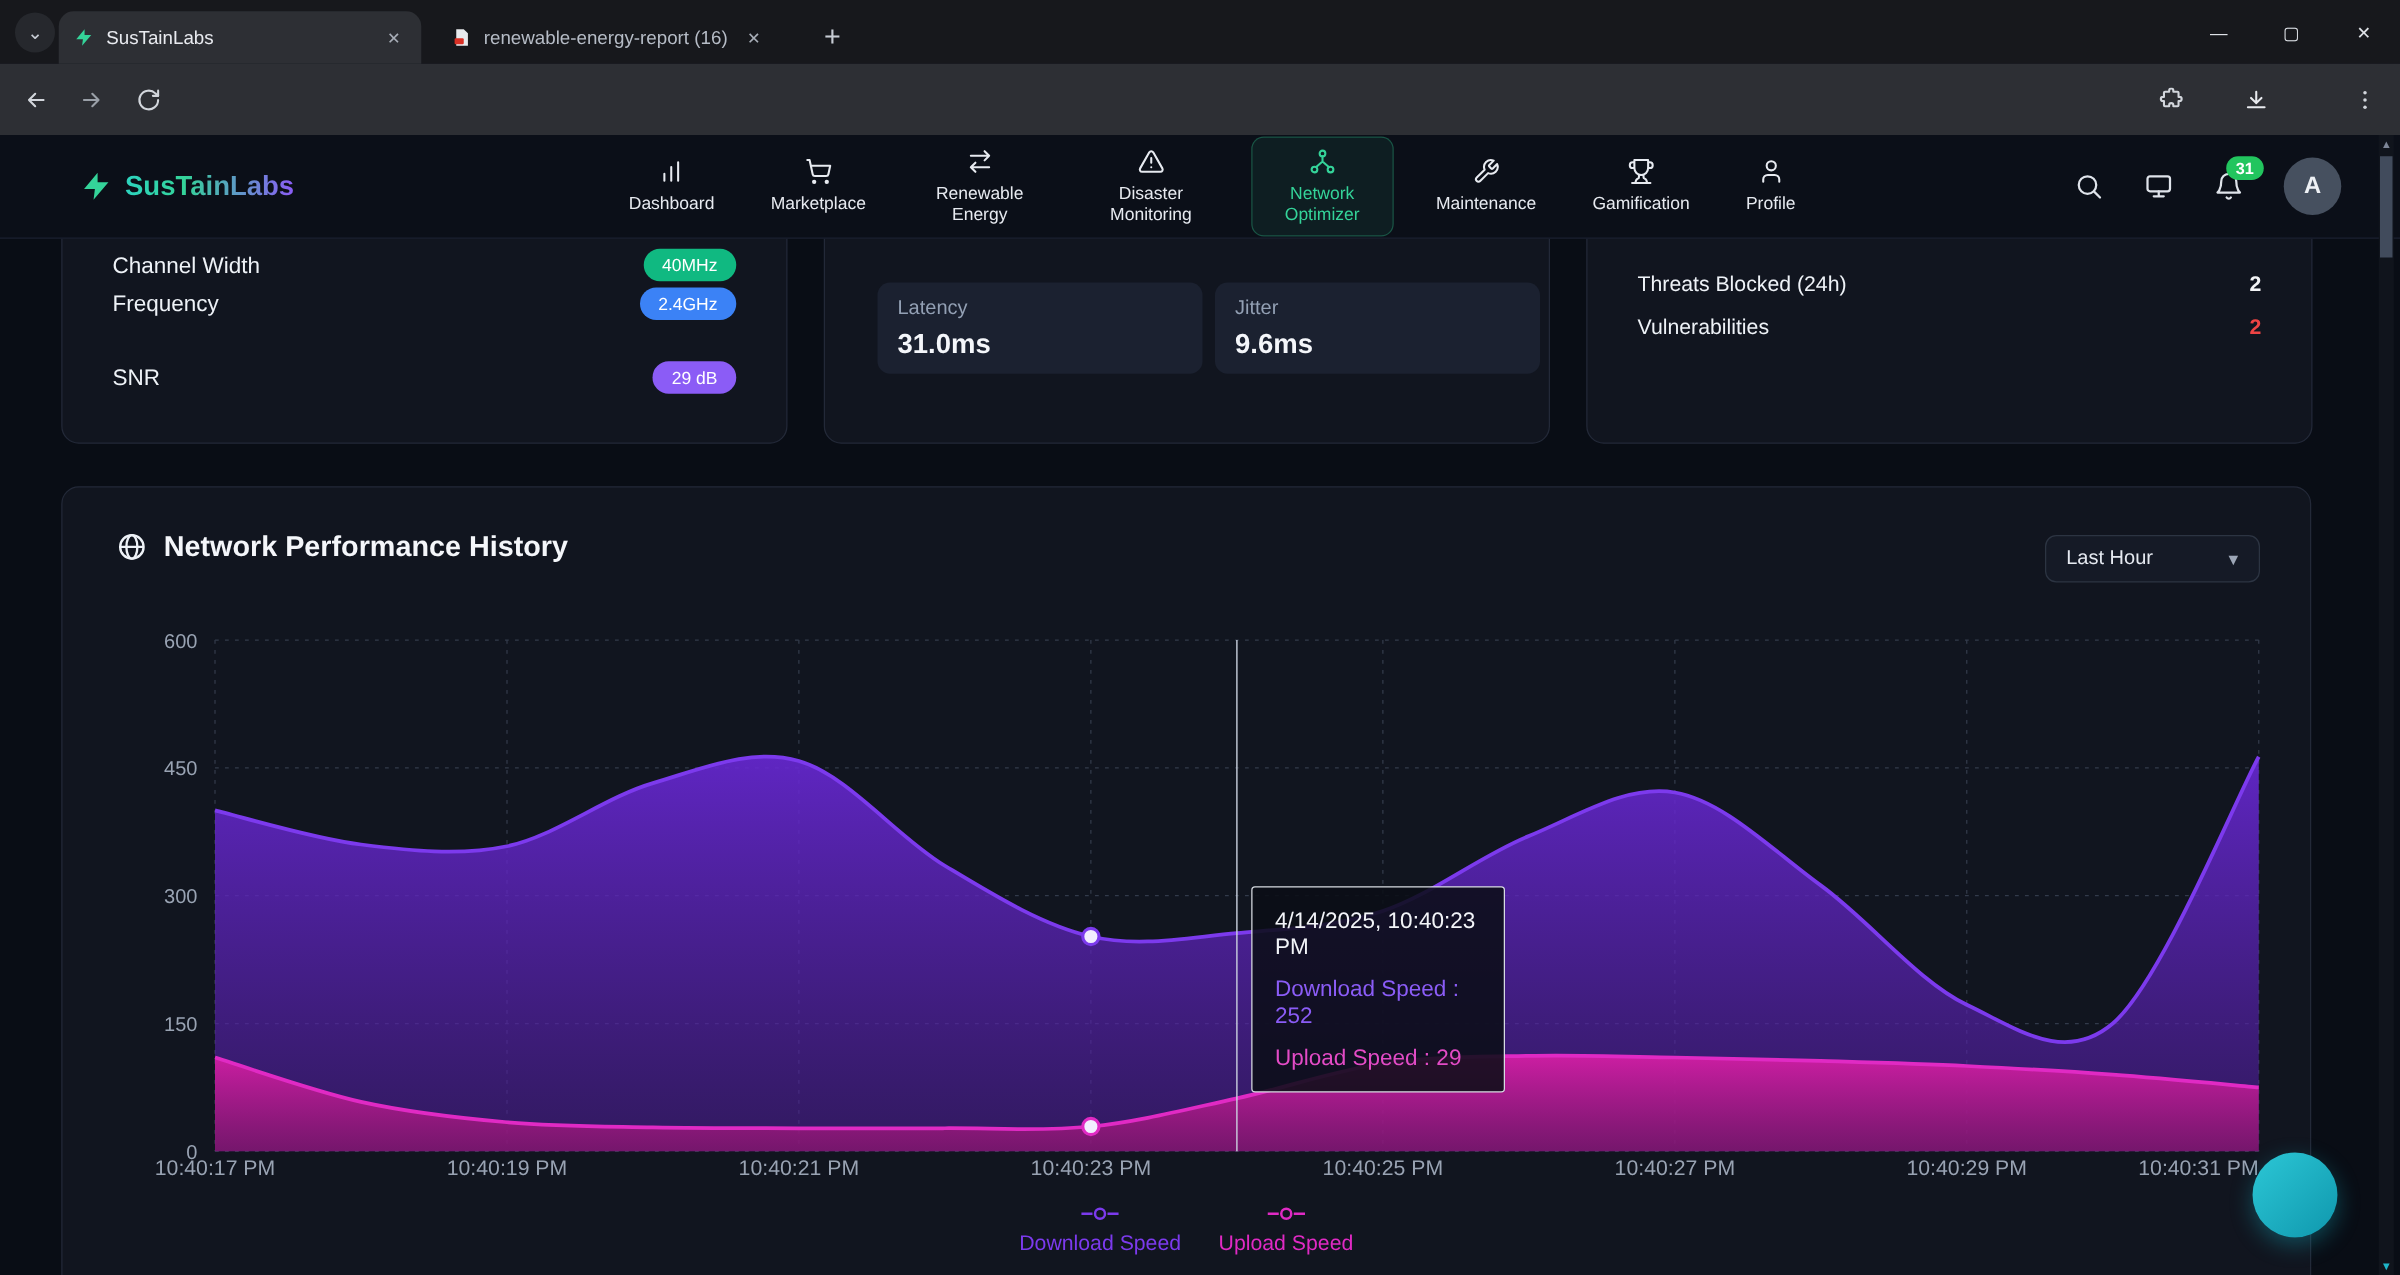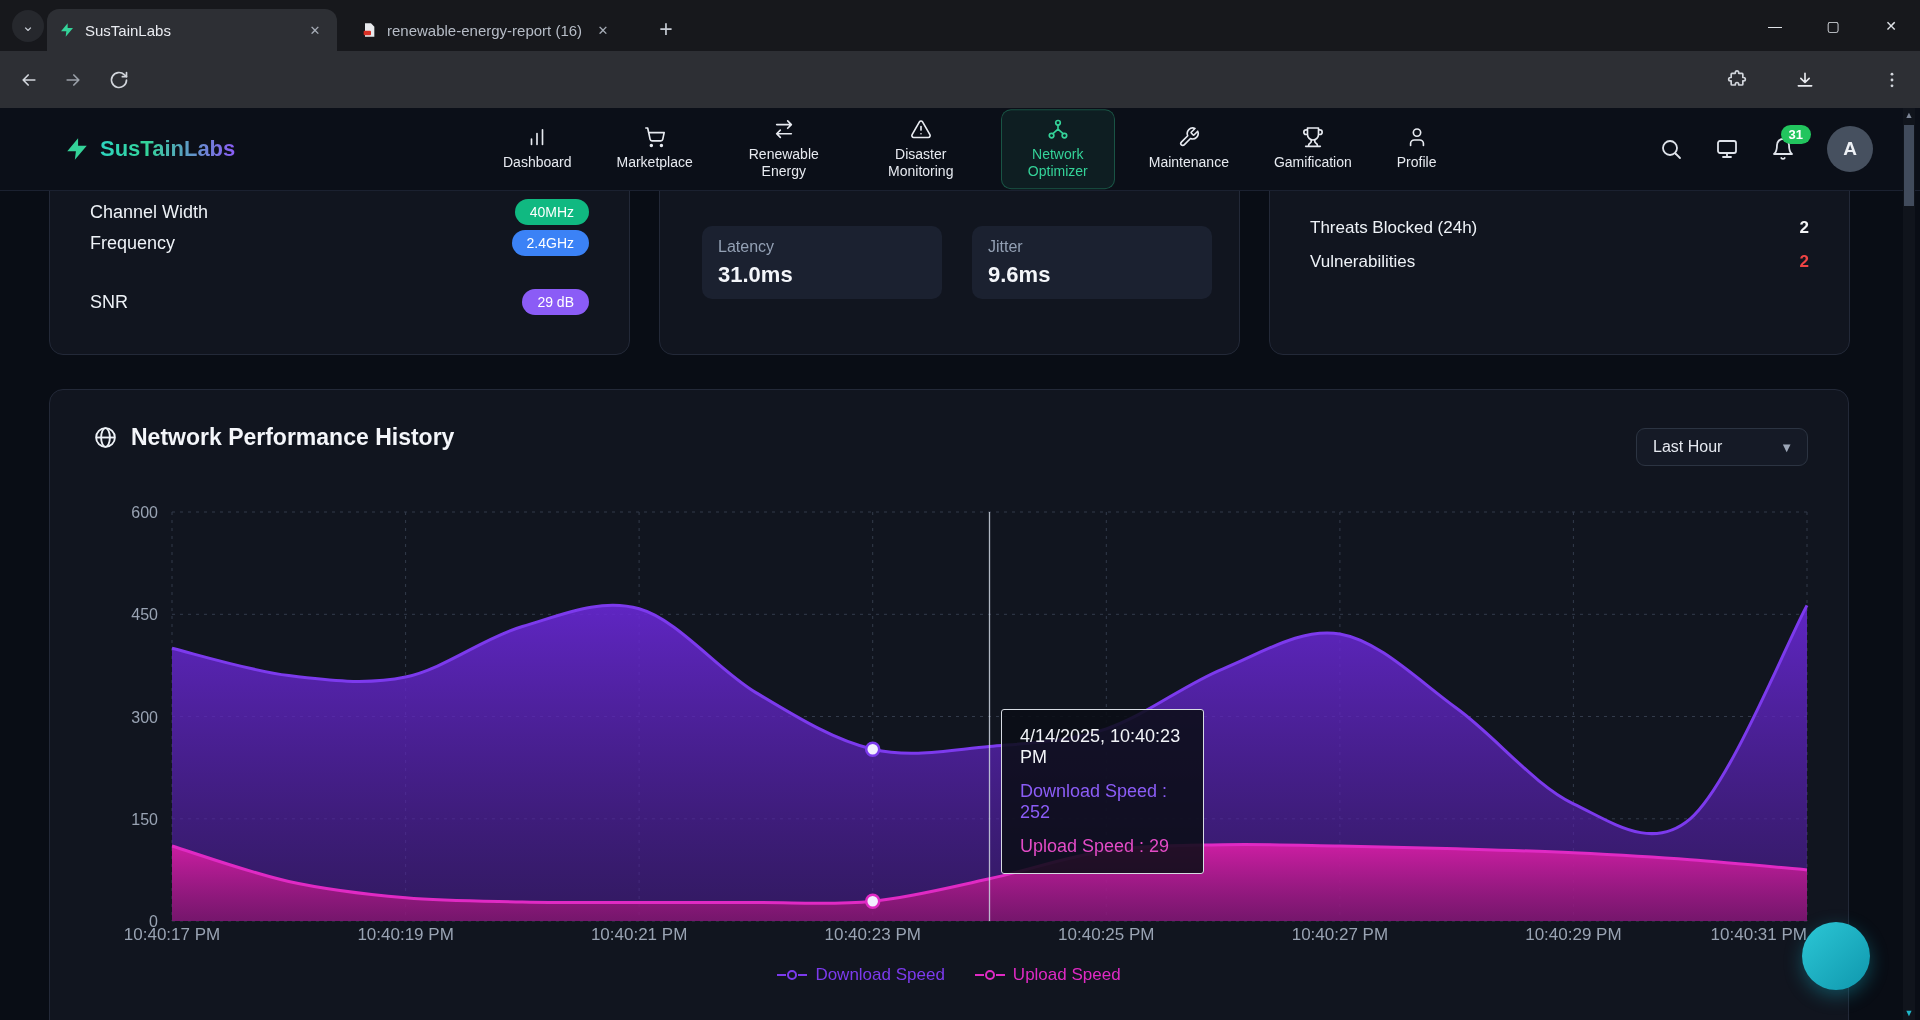--- a/index.html
+++ b/index.html
@@ -45,42 +45,42 @@
   .badge{position:absolute;top:-12px;right:-16px;background:#22c55e;color:#fff;font-size:13px;font-weight:700;padding:2px 8px;border-radius:11px;}
   .app-avatar{width:46px;height:46px;border-radius:50%;background:#46505f;color:#eef1f5;display:flex;align-items:center;justify-content:center;font-size:19px;font-weight:700;}
 
   
   .card{background:#11151f;border:1px solid #232938;border-radius:14px;box-sizing:border-box;}
   .cards-row{position:absolute;top:150px;left:49px;display:flex;gap:29px;z-index:1;}
   .card.small{width:581px;height:205px;position:relative;}
   .kv{position:absolute;left:40px;right:40px;display:flex;justify-content:space-between;align-items:center;height:30px;}
   .kv-label{font-size:18px;color:#eef2f7;}
   .badge-pill{font-size:14px;font-weight:400;color:#fff;padding:5px 15px;border-radius:999px;}
-  .stat{position:absolute;top:75px;width:240px;height:73px;background:#1b2130;border-radius:10px;padding:12px 16px;box-sizing:border-box;}
+  .stat{position:absolute;top:75px;width:260px;height:73px;background:#1b2130;border-radius:10px;padding:12px 16px;box-sizing:border-box;}
   .stat-label{font-size:16px;color:#93a0b4;}
   .stat-value{font-size:22px;font-weight:700;color:#f4f6fa;margin-top:6px;}
   .sec-row{position:absolute;left:40px;right:40px;display:flex;justify-content:space-between;align-items:center;height:22px;}
   .sec-label{font-size:17px;color:#eef2f7;}
   .sec-value{font-size:17px;font-weight:700;}
 
   
   .perf-card{position:absolute;left:49px;top:389px;width:1800px;height:680px;z-index:1;}
   .perf-head{position:absolute;left:43px;top:34px;display:flex;align-items:center;gap:13px;}
   .perf-head svg{width:25px;height:25px;stroke:#eef2f7;fill:none;stroke-width:1.8;}
   .perf-title{font-size:23px;font-weight:700;color:#f4f6fa;margin:0;}
   .range-select{position:absolute;right:40px;top:38px;width:172px;height:38px;border-radius:9px;background:#151a26;border:1px solid #2c3442;display:flex;align-items:center;justify-content:space-between;padding:0 14px 0 16px;box-sizing:border-box;}
   .range-label{font-size:16px;color:#e5e9f0;}
   .range-chev{font-size:13px;color:#9ca6b6;}
   #perf-chart{position:absolute;left:11px;top:111px;}
   .grid-line{stroke:#333b4b;stroke-dasharray:3 5;}
   .ylab,.xlab{fill:#99a3b3;}
   .ylab{font-size:16px;}
   .xlab{font-size:17px;}
   .legend{position:absolute;left:0;right:0;top:575px;display:flex;justify-content:center;gap:30px;}
-  .legend-item{display:flex;align-items:center;gap:8px;font-size:17px;}
+  .legend-item{display:flex;align-items:center;gap:8px;font-size:17px;flex-direction:column;}
   .tooltip{position:absolute;left:951px;top:319px;width:203px;background:rgba(10,14,22,.87);border:1px solid #d7dbe2;border-radius:3px;padding:16px 18px;box-sizing:border-box;}
   .tt-title{color:#f2f4f8;font-size:18px;}
   .tt-line{font-size:18px;margin-top:13px;}
 
   
   .scrollbar{position:absolute;right:5px;top:108px;bottom:0;width:12px;background:#10141c;z-index:6;}
   .sb-arrow{position:absolute;left:0;right:0;text-align:center;font-size:9px;color:#7c8596;}
   .sb-thumb{position:absolute;top:17px;left:1px;right:1px;height:81px;background:#414b5c;}
   .fab{position:absolute;left:1802px;top:922px;width:68px;height:68px;border-radius:50%;background:linear-gradient(135deg,#2cc7d6,#0f97ad);box-shadow:0 6px 18px rgba(20,160,180,.4);z-index:6;}
   .corner-arrow{position:absolute;right:5px;bottom:2px;width:12px;text-align:center;font-size:9px;color:#1fb6c9;z-index:7;}

